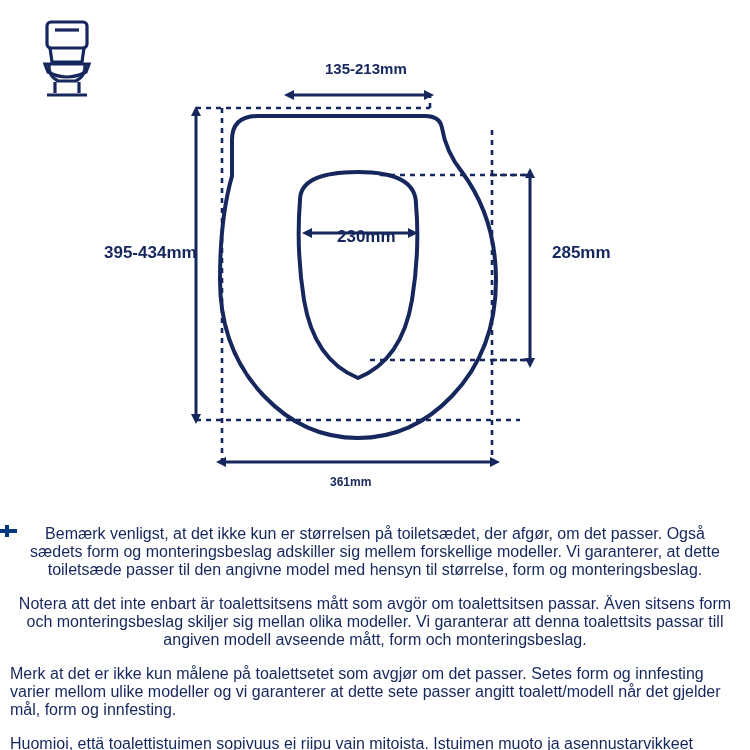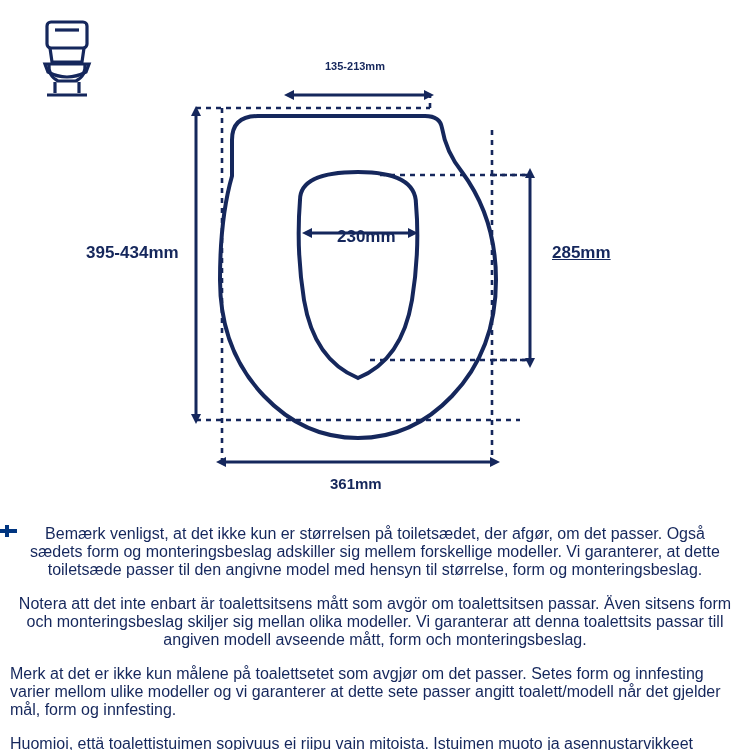--- a/index.html
+++ b/index.html
@@ -13,25 +13,25 @@
   }
   .stage{position:absolute;left:0;top:0;width:750px;height:750px;}
   svg.diagram{position:absolute;left:0;top:0;width:750px;height:530px;}
 
   .dimlabel{
     position:absolute;
     font-weight:bold;
     color:#15275c;
     white-space:nowrap;
   }
-  #label-width{left:325px;top:60px;font-size:11px;}
-  #label-height{left:86px;top:243px;font-size:17px;}
+  #label-width{left:325px;top:60px;font-size:15px;}
+  #label-height{left:104px;top:243px;font-size:17px;}
   #label-inner-width{left:337px;top:220px;font-size:17px;margin-top:7px;}
-  #label-inner-height{left:552px;top:243px;font-size:17px;text-decoration:underline;}
-  #label-depth{left:330px;top:475px;font-size:15px;}
+  #label-inner-height{left:552px;top:243px;font-size:17px;}
+  #label-depth{left:330px;top:475px;font-size:12px;}
 
   
   .flag-se{background:#006aa7;}
   .flag-se:before{content:"";position:absolute;left:5px;top:0;width:3px;height:12px;background:#fecc00;}
   .flag-se:after{content:"";position:absolute;left:0;top:4.5px;width:17px;height:3px;background:#fecc00;}
 
   .flag-dk{background:#c8102e;}
   .flag-dk:before{content:"";position:absolute;left:5px;top:0;width:3px;height:12px;background:#fff;}
   .flag-dk:after{content:"";position:absolute;left:0;top:4.5px;width:17px;height:3px;background:#fff;}
 

